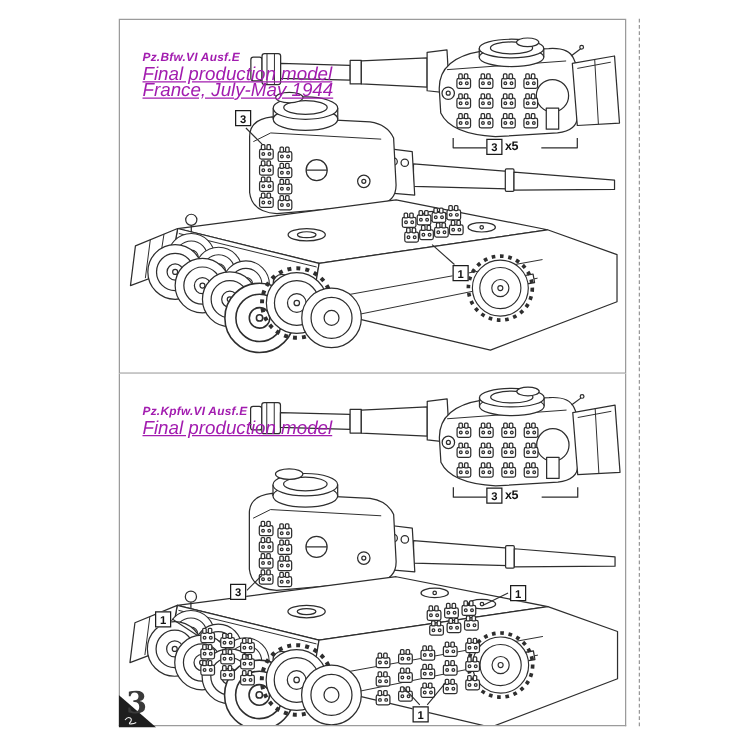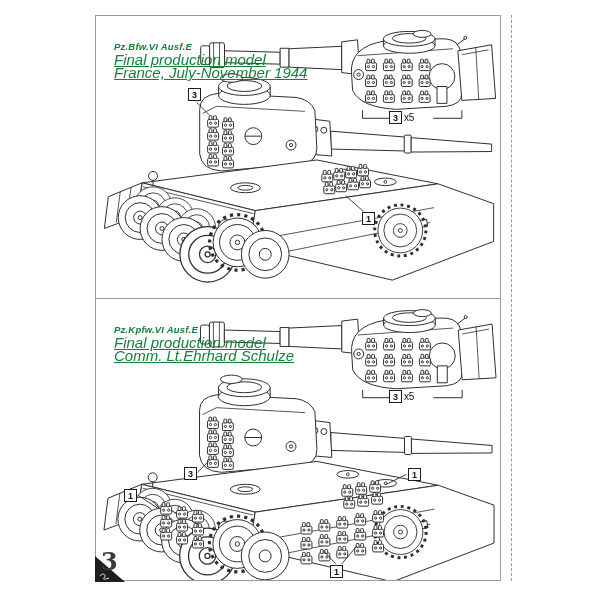--- a/index.html
+++ b/index.html
@@ -2,29 +2,29 @@
 <html><head>
 <meta charset="utf-8">
 <style>
   html,body{margin:0;padding:0;background:#fff;}
   body{font-family:"Liberation Sans",sans-serif;}
   #stage{position:relative;width:600px;height:600px;background:#fff;overflow:hidden;}
   .panel{position:absolute;left:95px;width:406px;border:1px solid #9b9b9b;box-sizing:border-box;background:#fff;}
   .panel-top{top:15px;height:284px;}
   .panel-bottom{top:299px;height:282px;border-top:none;}
   .art{position:absolute;left:0;top:0;width:100%;height:100%;}
-  .textblock{position:absolute;left:18px;top:24px;z-index:3;color:#15803d;font-style:italic;line-height:13px;}
+  .textblock{position:absolute;left:18px;top:24px;z-index:3;color:#a21caf;font-style:italic;line-height:13px;}
   .title{font-size:9.5px;font-weight:bold;letter-spacing:.2px;}
   .tline{font-size:15px;text-decoration:underline;}
   .cbox{display:inline-flex;align-items:center;justify-content:center;width:13px;height:13px;
         border:1.3px solid #1c1c1c;background:#fff;font-weight:bold;font-style:normal;
         font-size:9px;color:#111;box-sizing:border-box;}
   .callout{position:absolute;z-index:3;}
   .detail-label{position:absolute;display:flex;align-items:center;gap:2px;z-index:3;}
-  .qty{font-weight:normal;font-size:10px;color:#111;letter-spacing:-.3px;}
+  .qty{font-weight:bold;font-size:10px;color:#111;letter-spacing:-.3px;}
   .cutline{position:absolute;left:511px;top:15px;height:566px;width:0;border-left:1px dashed #999;z-index:1;}
   .corner-art{position:absolute;left:95px;top:554px;z-index:4;}
   .pagenum{position:absolute;left:101px;top:550px;z-index:5;font-family:"DejaVu Serif",serif;
            font-size:24px;font-weight:600;color:#3a3a3a;line-height:1;}
 </style>
 </head>
 <body>
 
 <div id="stage">
 
@@ -183,21 +183,21 @@
       </g>
       <g stroke="#2e2e2e" stroke-width="0.9">
         <path d="M101,87 L114,100"></path>
         <path d="M269,197 L251,181"></path>
       </g>
     </svg>
 
     <div class="textblock">
       <div class="title">Pz.Bfw.VI Ausf.E</div>
       <div class="tline">Final production model</div>
-      <div class="tline">France, July-November 1944</div>
+      <div class="tline">France, July-May 1944</div>
     </div>
 
     <div class="detail-label" style="left:293px;top:95px;">
       <span class="cbox">3</span>
       <span class="qty">x5</span>
     </div>
 
     <div class="cbox callout" style="left:92px;top:72px;">3</div>
     <div class="cbox callout" style="left:266px;top:196px;">1</div>
   </section>
@@ -247,21 +247,20 @@
         <path d="M102,174 L114,162"></path>
         <path d="M42,197 L62,210"></path>
         <path d="M312,176 L292,186"></path>
         <path d="M241,266 L228,252 M247,266 L262,248"></path>
       </g>
     </svg>
 
     <div class="textblock">
       <div class="title">Pz.Kpfw.VI Ausf.E</div>
       <div class="tline">Final production model</div>
-      <div class="tline">Comm. Lt.Ehrhard Schulze</div>
     </div>
 
     <div class="detail-label" style="left:293px;top:91px;">
       <span class="cbox">3</span>
       <span class="qty">x5</span>
     </div>
 
     <div class="cbox callout" style="left:88px;top:168px;">3</div>
     <div class="cbox callout" style="left:28px;top:190px;">1</div>
     <div class="cbox callout" style="left:312px;top:169px;">1</div>

